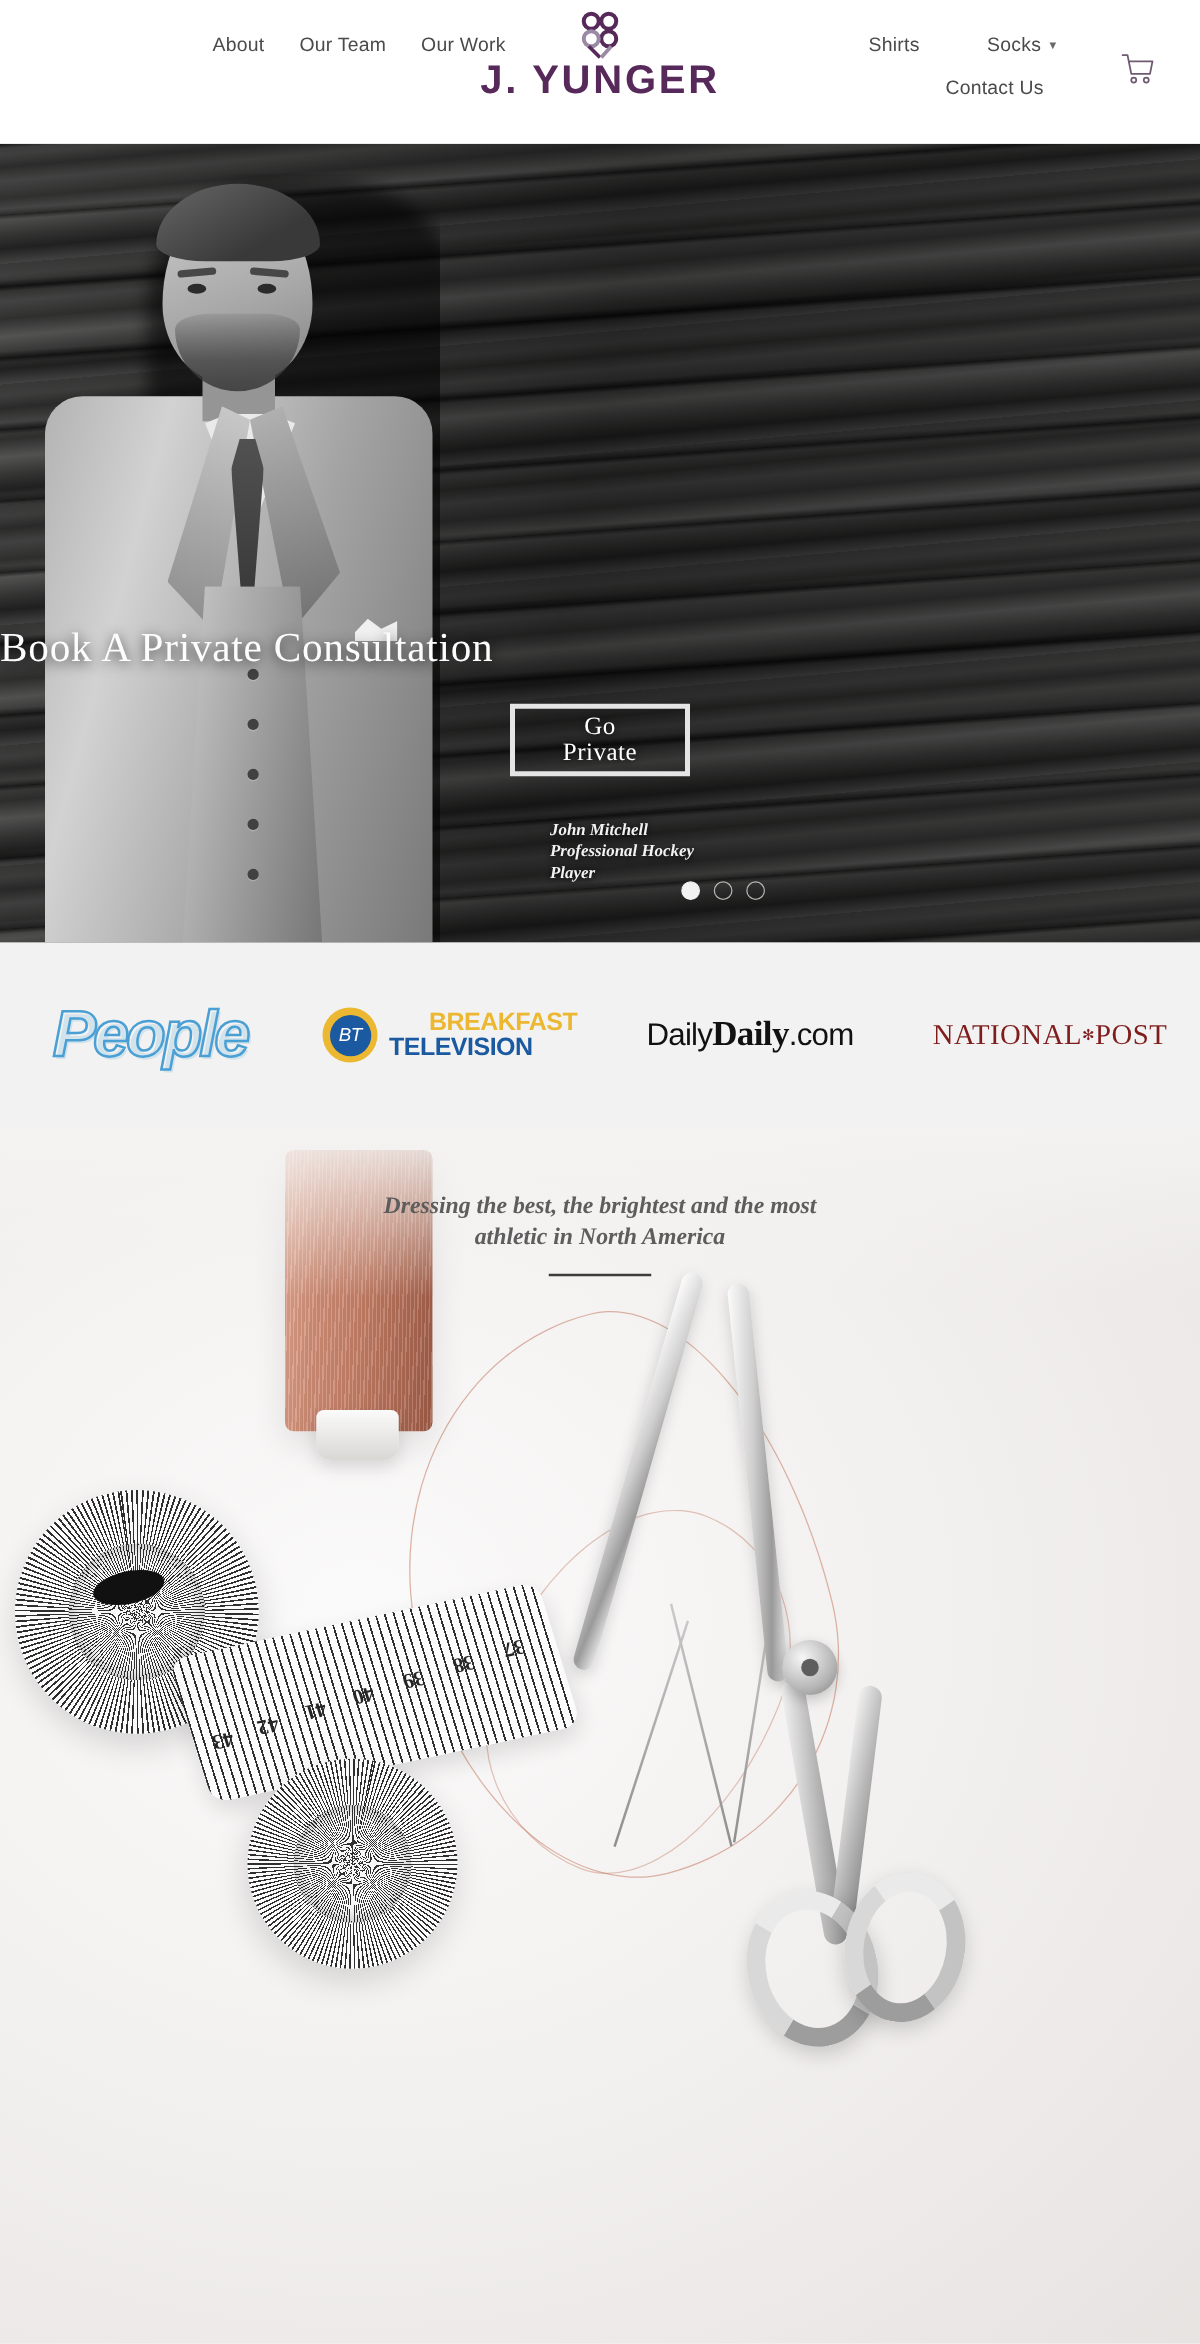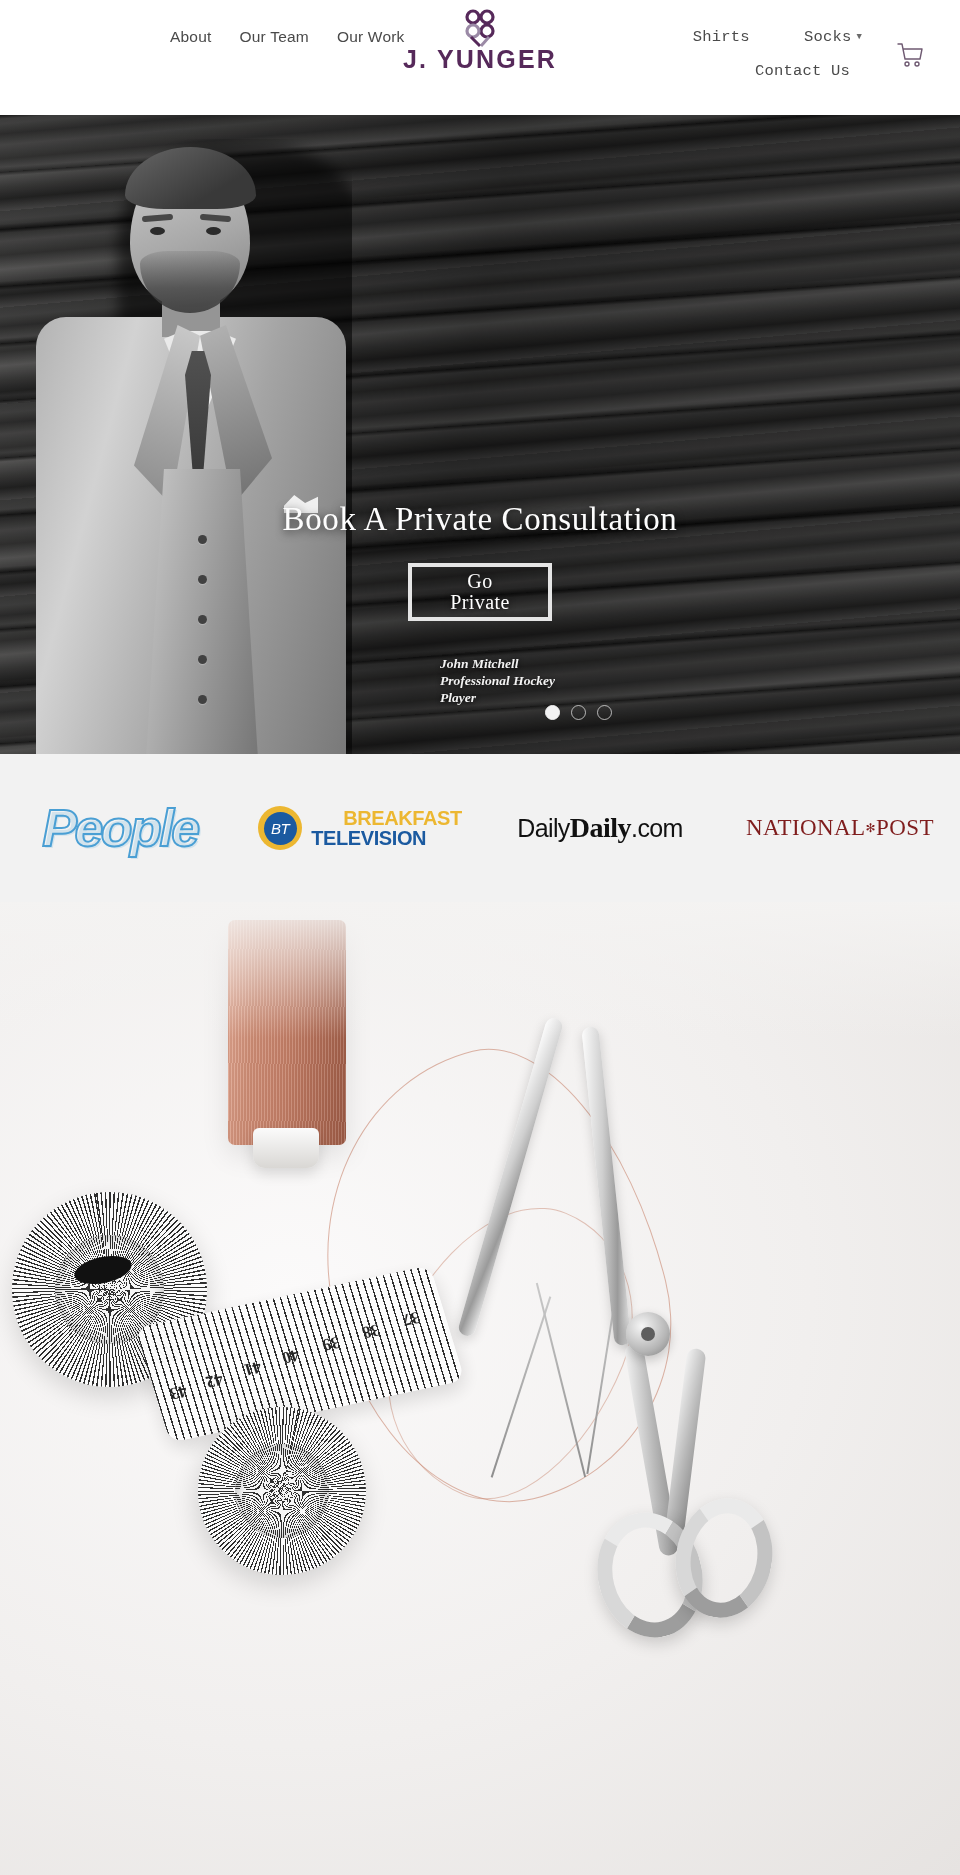--- a/index.html
+++ b/index.html
@@ -38,33 +38,32 @@
     position: absolute;
     left: 0; right: 0; top: 6px;
     display: flex;
     flex-direction: column;
     align-items: center;
     pointer-events: none;
   }
   .brand-mark { width: 46px; height: 42px; display: block; }
   .brand-word {
     font-family: "Liberation Sans", sans-serif;
-    font-size: 25px;
+    font-size: 32px;
     font-weight: 700;
     letter-spacing: 2.2px;
     color: #56295a;
     margin-top: -3px;
     pointer-events: auto;
     cursor: pointer;
   }
   .nav-right {
     position: absolute;
-    right: 98px; top: 28px;
+    right: 113px; top: 28px;
     width: 270px;
-    font-family: Liberation Mono, monospace;
   }
   .nav-right-row1 {
     display: flex;
     justify-content: flex-end;
     gap: 54px;
     align-items: center;
   }
   .nav-right-row2 {
     display: flex;
     justify-content: flex-end;
@@ -223,21 +222,21 @@
   .fig-pocket {
     position: absolute;
     left: 262px; top: 356px;
     width: 34px; height: 18px;
     background: #f2f0ed;
     clip-path: polygon(0 60%, 30% 0, 62% 44%, 100% 10%, 100% 100%, 0 100%);
   }
   .hero-headline {
     position: absolute;
     left: 0; right: 0; top: 386px;
-    text-align: center;
+    text-align: left;
     font-family: "Liberation Serif", serif;
     font-size: 33px;
     color: #fdfdfd;
     letter-spacing: .6px;
     text-shadow: 0 2px 10px rgba(0,0,0,.75);
   }
   .hero-cta {
     position: absolute;
     left: 50%; top: 448px;
     transform: translateX(-50%);
@@ -699,15 +698,22 @@
         <div class="sc-arm sc-a1"></div>
         <div class="sc-arm sc-a2"></div>
         <div class="sc-pivot"></div>
         <div class="sc-ring sc-r1"></div>
         <div class="sc-ring sc-r2"></div>
       </div>
 
       <div class="photo-vignette"></div>
     </div>
 
+    <div class="tagline-block">
+      <div class="tagline">
+        <span>Dressing the best, the brightest and the most</span><br>
+        <span>athletic in North America</span>
+      </div>
+      <div class="tagline-rule"></div>
+    </div>
   </div>
 
 </div>
 
 </body></html>

